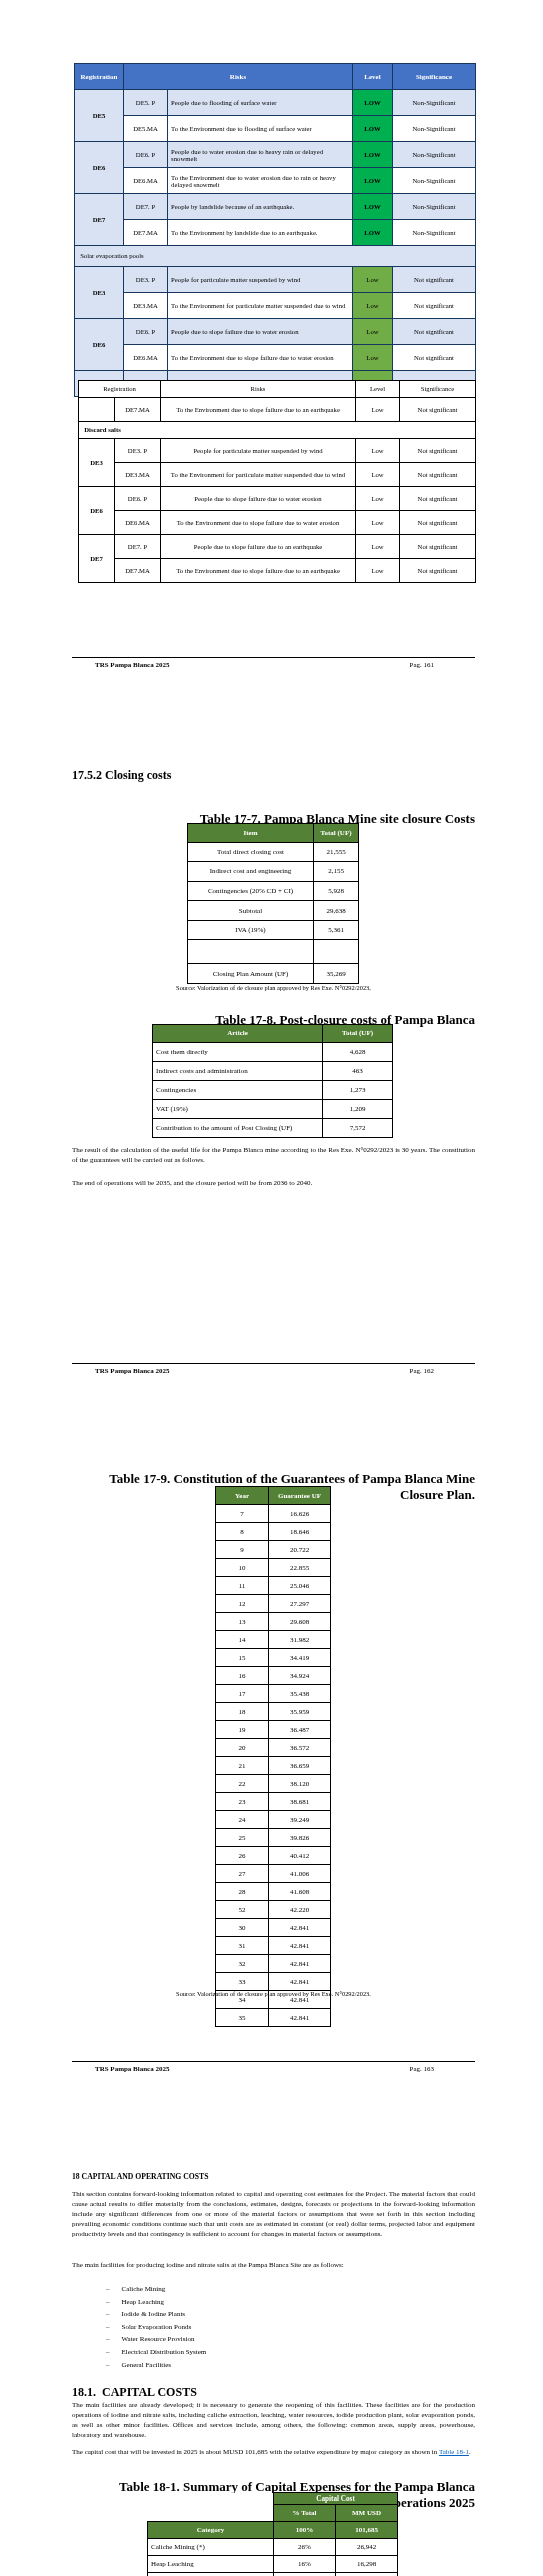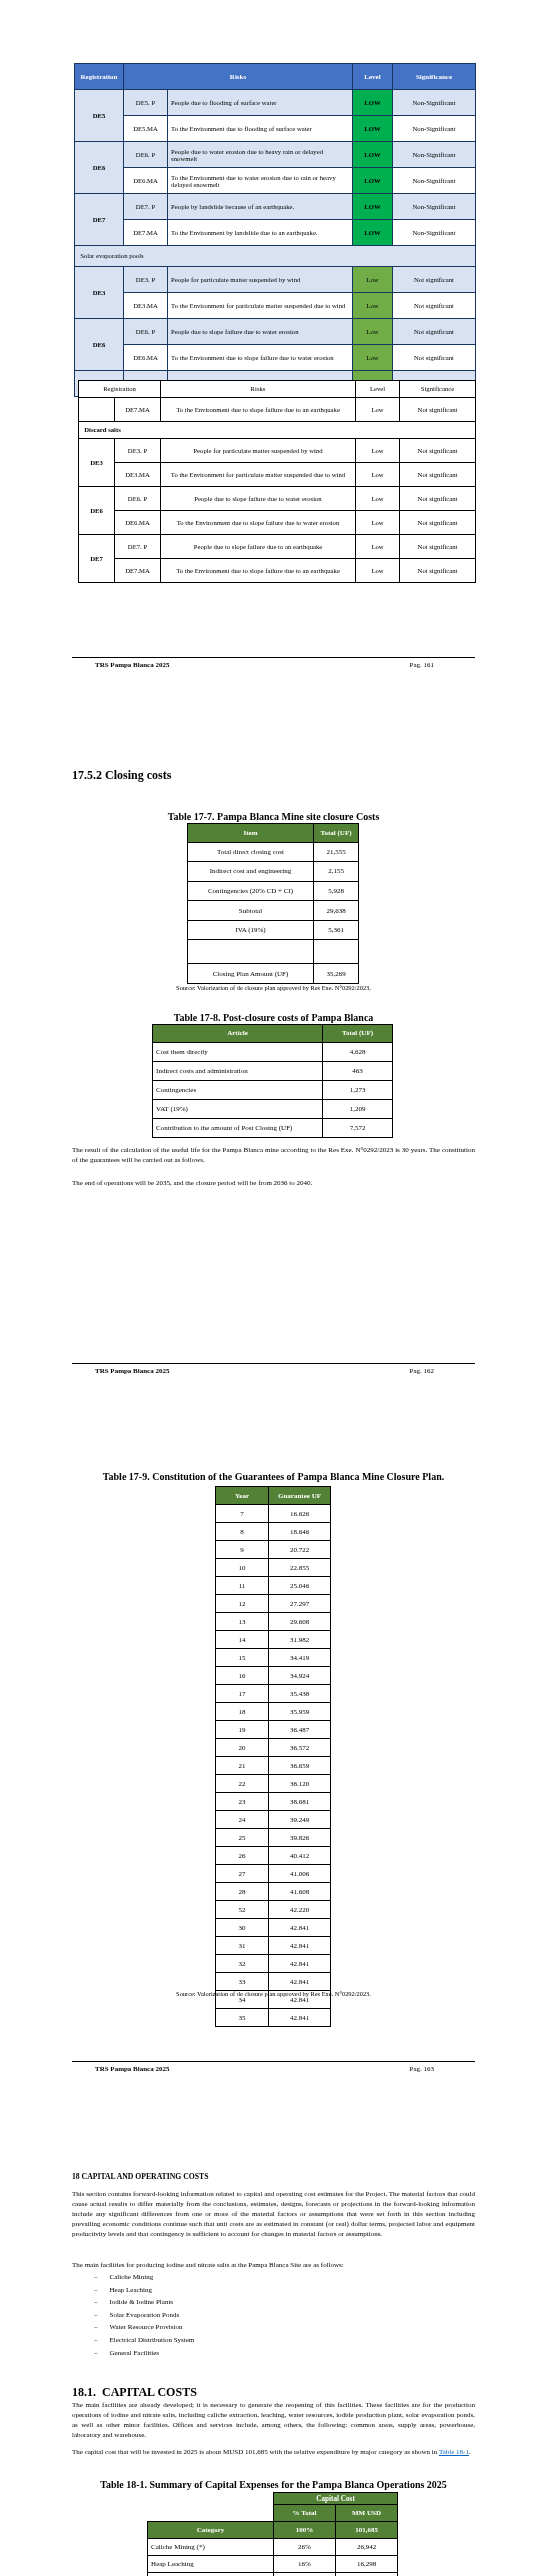--- a/index.html
+++ b/index.html
@@ -1,20 +1,20 @@
 <!DOCTYPE html>
 <html style="font-size:8.2px"><head>
 <meta charset="utf-8">
 <style>
   html,body{margin:0;padding:0;background:#ffffff;}
   #page{position:relative;width:544px;height:2813px;background:#ffffff;
         font-family:"Liberation Serif",serif;color:#000;}
   .abs{position:absolute;}
   .para{font-size:7px;line-height:10px;text-align:justify;margin:0;}
-  .caption{font-weight:bold;font-size:10px;text-align:center;}
+  .caption{font-weight:bold;font-size:13px;text-align:right;}
   .src{font-size:6.4px;text-align:center;}
   .h-big{font-weight:bold;font-size:7.7px;}
   .h-med{font-weight:bold;font-size:12px;}
 
   table{border-collapse:collapse;table-layout:fixed;}
   td,th{overflow:hidden;}
 
   
   .rt1{font-size:6.7px;}
   .rt1 th{background:#4472C4;color:#fff;border:0.5px solid #17375E;padding:2.1px 1px;font-size:7px;height:17.5px;}
@@ -58,21 +58,21 @@
   .t18 td.nob{border:none;background:#fff;}
   .t18 th.ghead{font-size:7.2px;}
 
   
   .pfoot{border-top:1px solid #000;width:403px;}
   .pfoot-row{display:flex;justify-content:space-between;padding:2.6px 41px 0 23px;font-size:7px;}
   .pfoot-left{font-weight:bold;}
   .pfoot-right{font-weight:normal;}
 
   
-  .bullets{list-style:none;margin:0;padding:0;font-size:7px;}
+  .bullets{list-style:none;margin:12px;padding:0;font-size:7px;}
   .bullets li{margin:0 0 4.6px 0;}
   .bullets .dash{display:inline-block;width:15.5px;}
 
   .doclink{color:#0563C1;text-decoration:underline;}
 </style>
 </head>
 <body>
 
 <div id="page">
 

